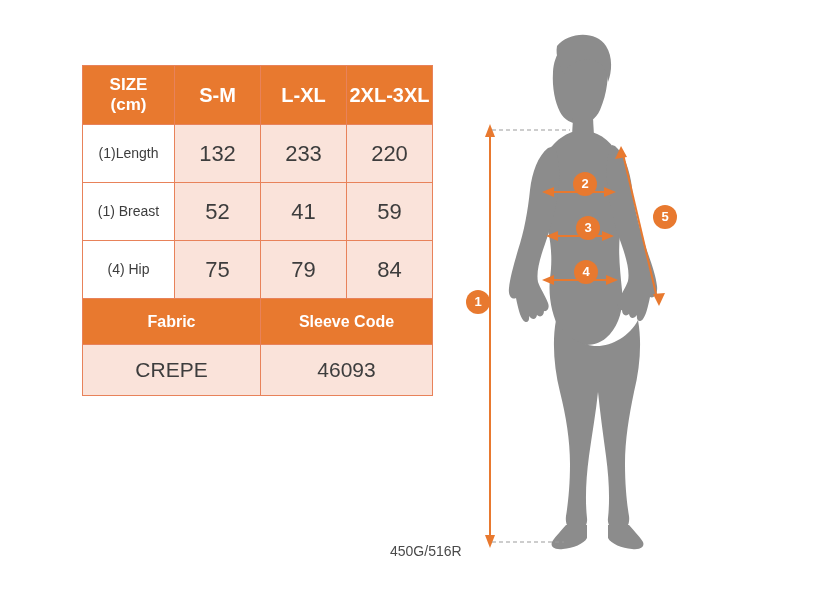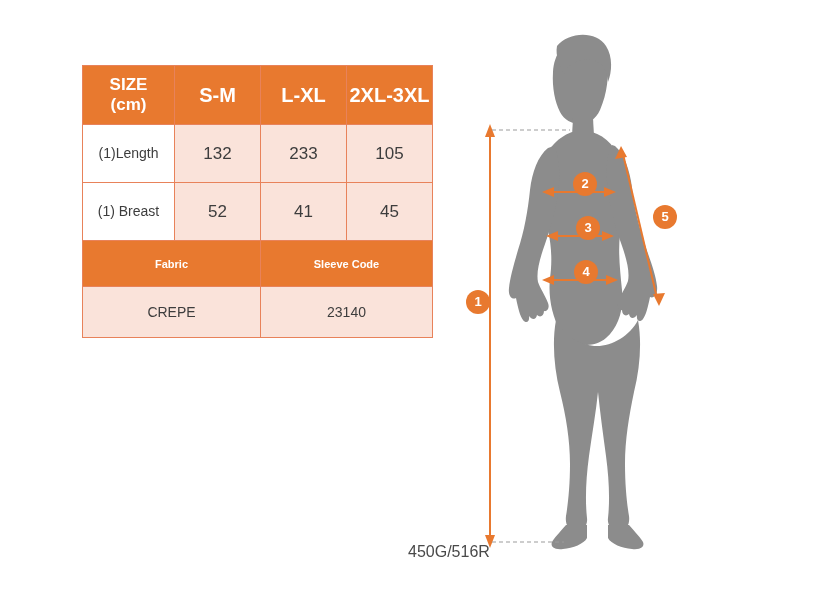--- a/index.html
+++ b/index.html
@@ -59,47 +59,47 @@
     color: #3d3d3d;
   }
   .body-row td.label {
     background: #ffffff;
     font-size: 14px;
     color: #3d3d3d;
     line-height: 1.25;
   }
   .body-row td.val {
     background: #fae3da;
-    font-size: 17px;
+    font-size: 22px;
     color: #3d3d3d;
   }
   .body-row.last td.val {
     font-size: 17px;
   }
 
   .fabric-head td {
     background: #e8792f;
     color: #ffffff;
     font-weight: bold;
-    font-size: 11px;
+    font-size: 16px;
     height: 45px;
   }
   .fabric-body td {
     background: #fae3da;
     color: #3d3d3d;
-    font-size: 14px;
+    font-size: 21px;
     height: 50px;
   }
 
   
   .doc-code {
     position: absolute;
-    left: 408px;
+    left: 390px;
     top: 543px;
-    font-size: 16px;
+    font-size: 14px;
     color: #4a4a4a;
   }
 
   
   .figure {
     position: absolute;
     left: 460px;
     top: 20px;
     width: 270px;
     height: 540px;
@@ -147,35 +147,41 @@
         <th>S-M</th>
         <th>L-XL</th>
         <th>2XL-3XL</th>
       </tr>
     </thead>
     <tbody>
       <tr class="body-row">
         <td class="label">(1)Length</td>
         <td class="val">132</td>
         <td class="val">233</td>
-        <td class="val">105</td>
+        <td class="val">220</td>
       </tr>
       <tr class="body-row">
         <td class="label">(1) Breast</td>
         <td class="val">52</td>
         <td class="val">41</td>
-        <td class="val">45</td>
+        <td class="val">59</td>
+      </tr>
+      <tr class="body-row">
+        <td class="label">(4) Hip</td>
+        <td class="val">75</td>
+        <td class="val">79</td>
+        <td class="val">84</td>
       </tr>
       <tr class="fabric-head">
         <td colspan="2">Fabric</td>
         <td colspan="2">Sleeve Code</td>
       </tr>
       <tr class="fabric-body">
         <td colspan="2">CREPE</td>
-        <td colspan="2">23140</td>
+        <td colspan="2">46093</td>
       </tr>
     </tbody>
   </table>
 
   <div class="doc-code">450G/516R</div>
 
   <div class="figure">
     <svg width="270" height="540" viewBox="0 0 270 540" xmlns="http://www.w3.org/2000/svg">
 
       <g fill="#8c8c8c">

